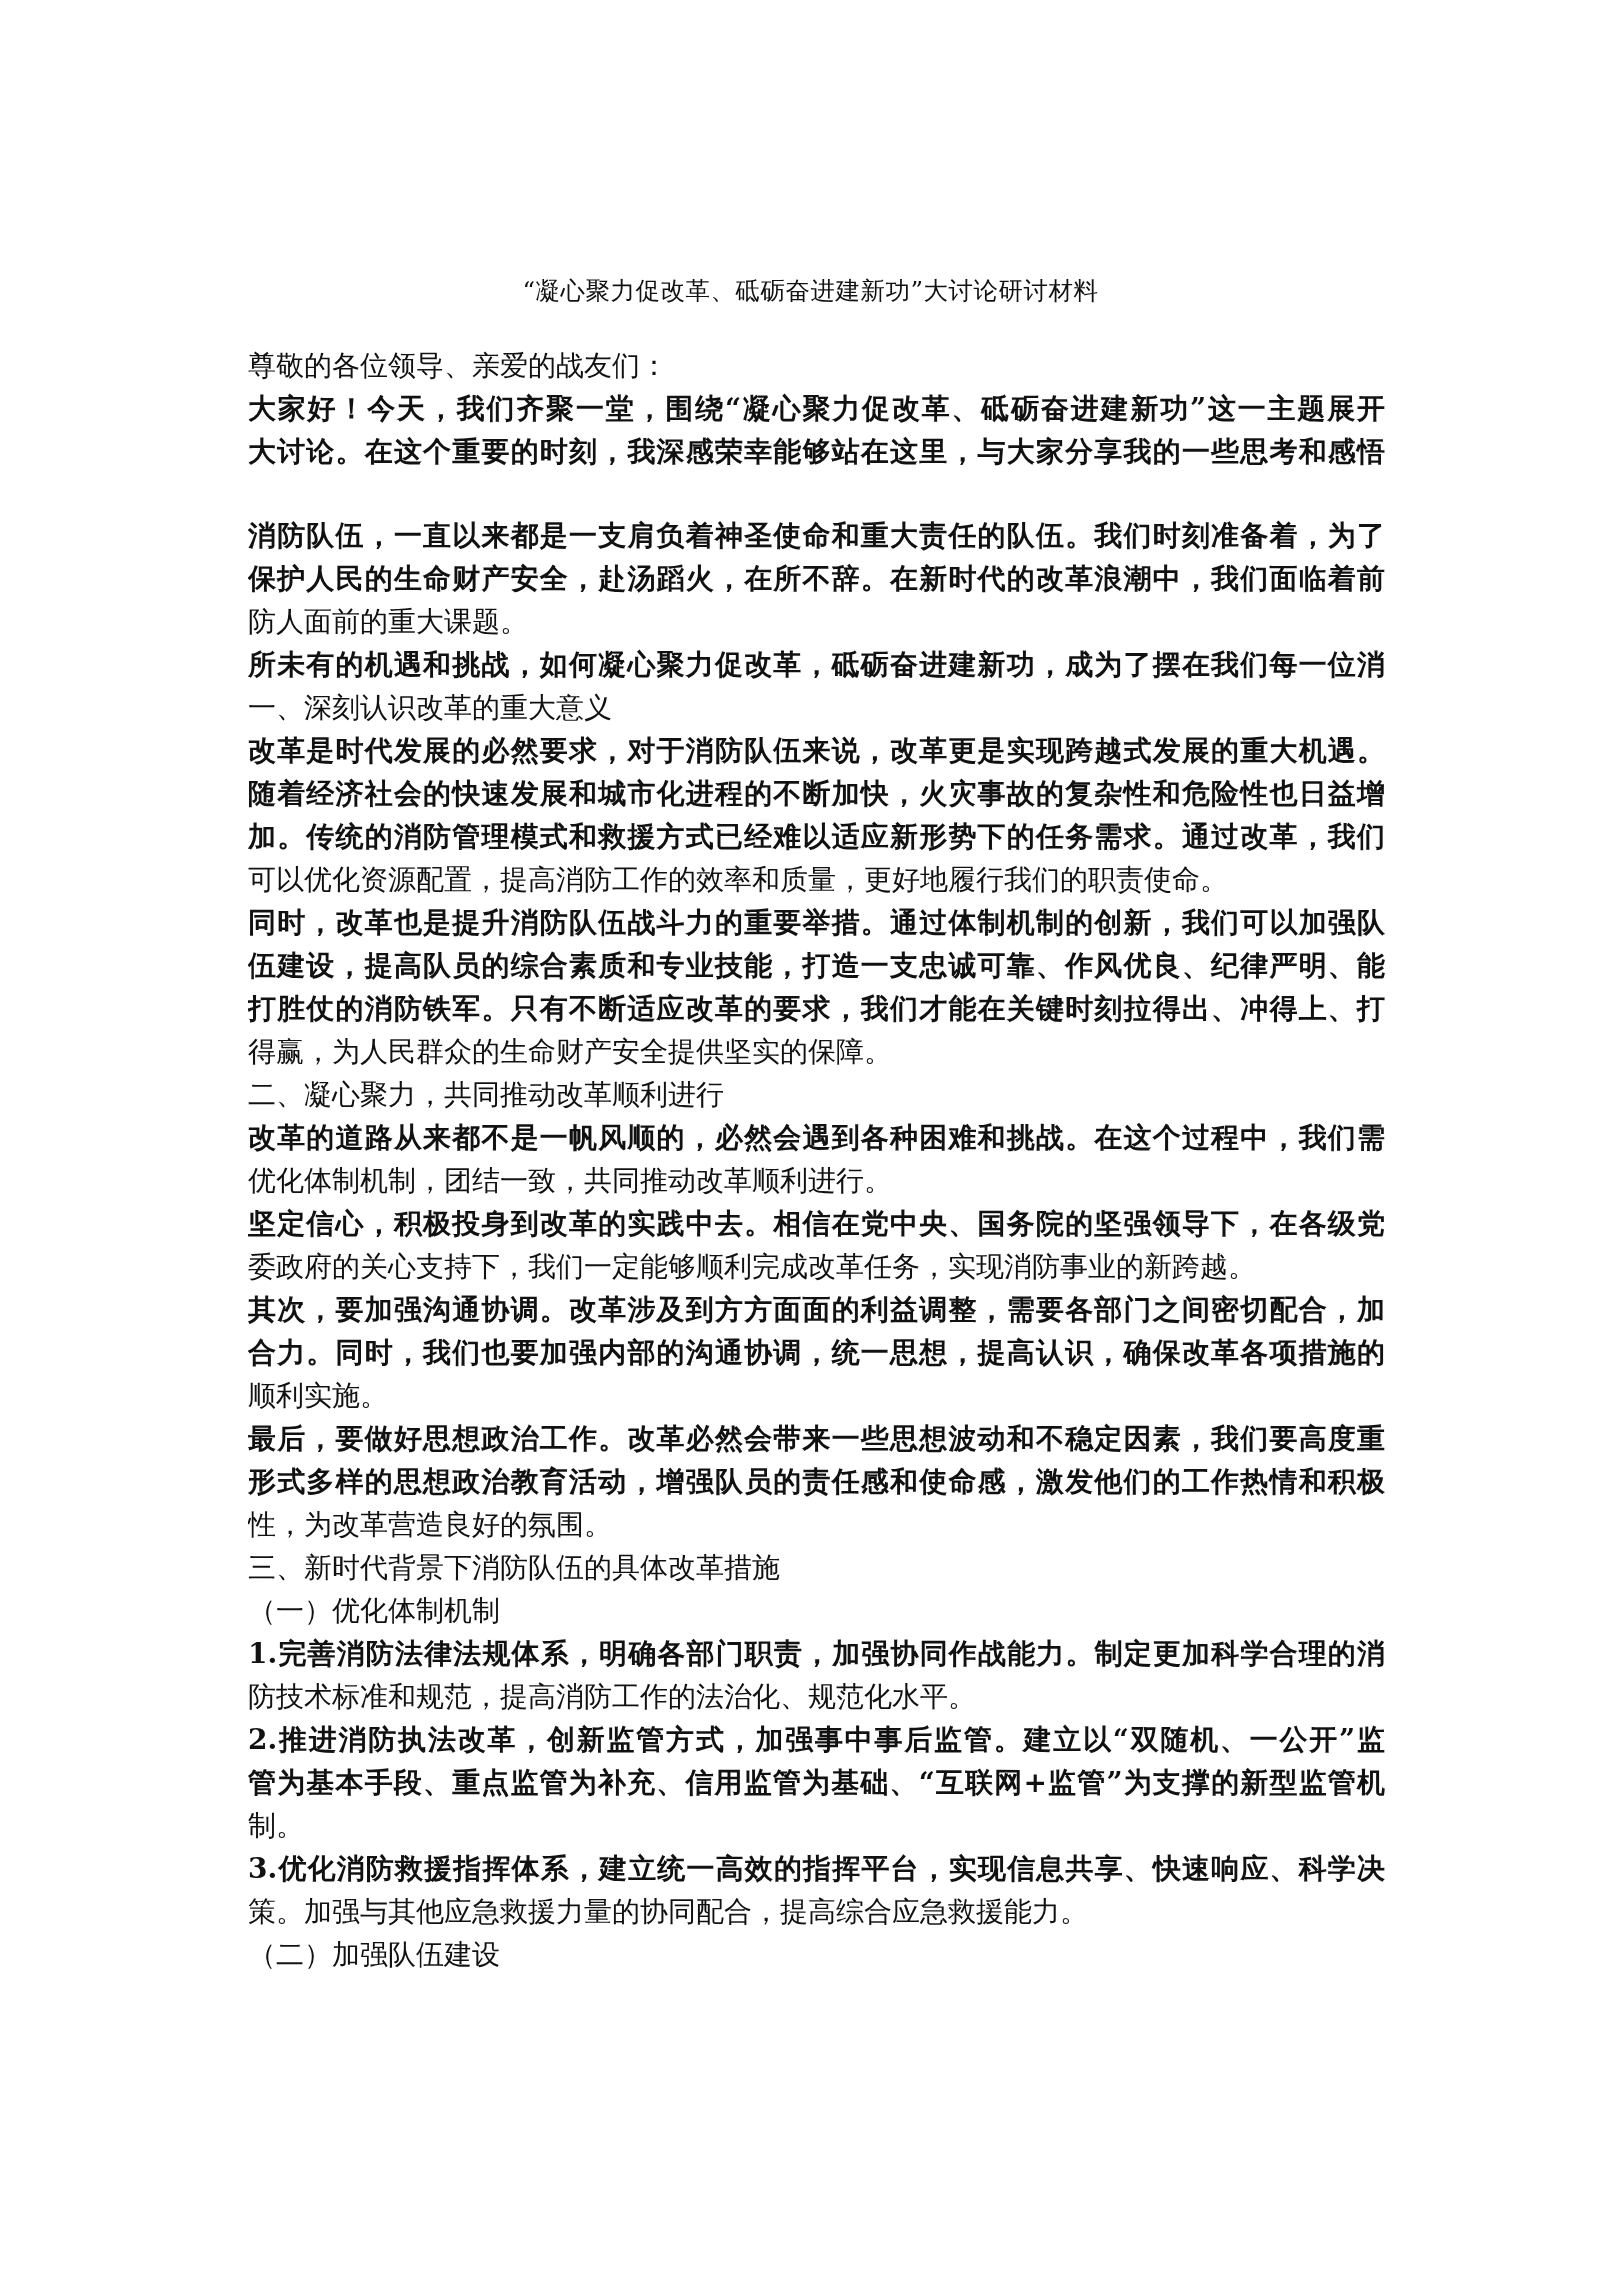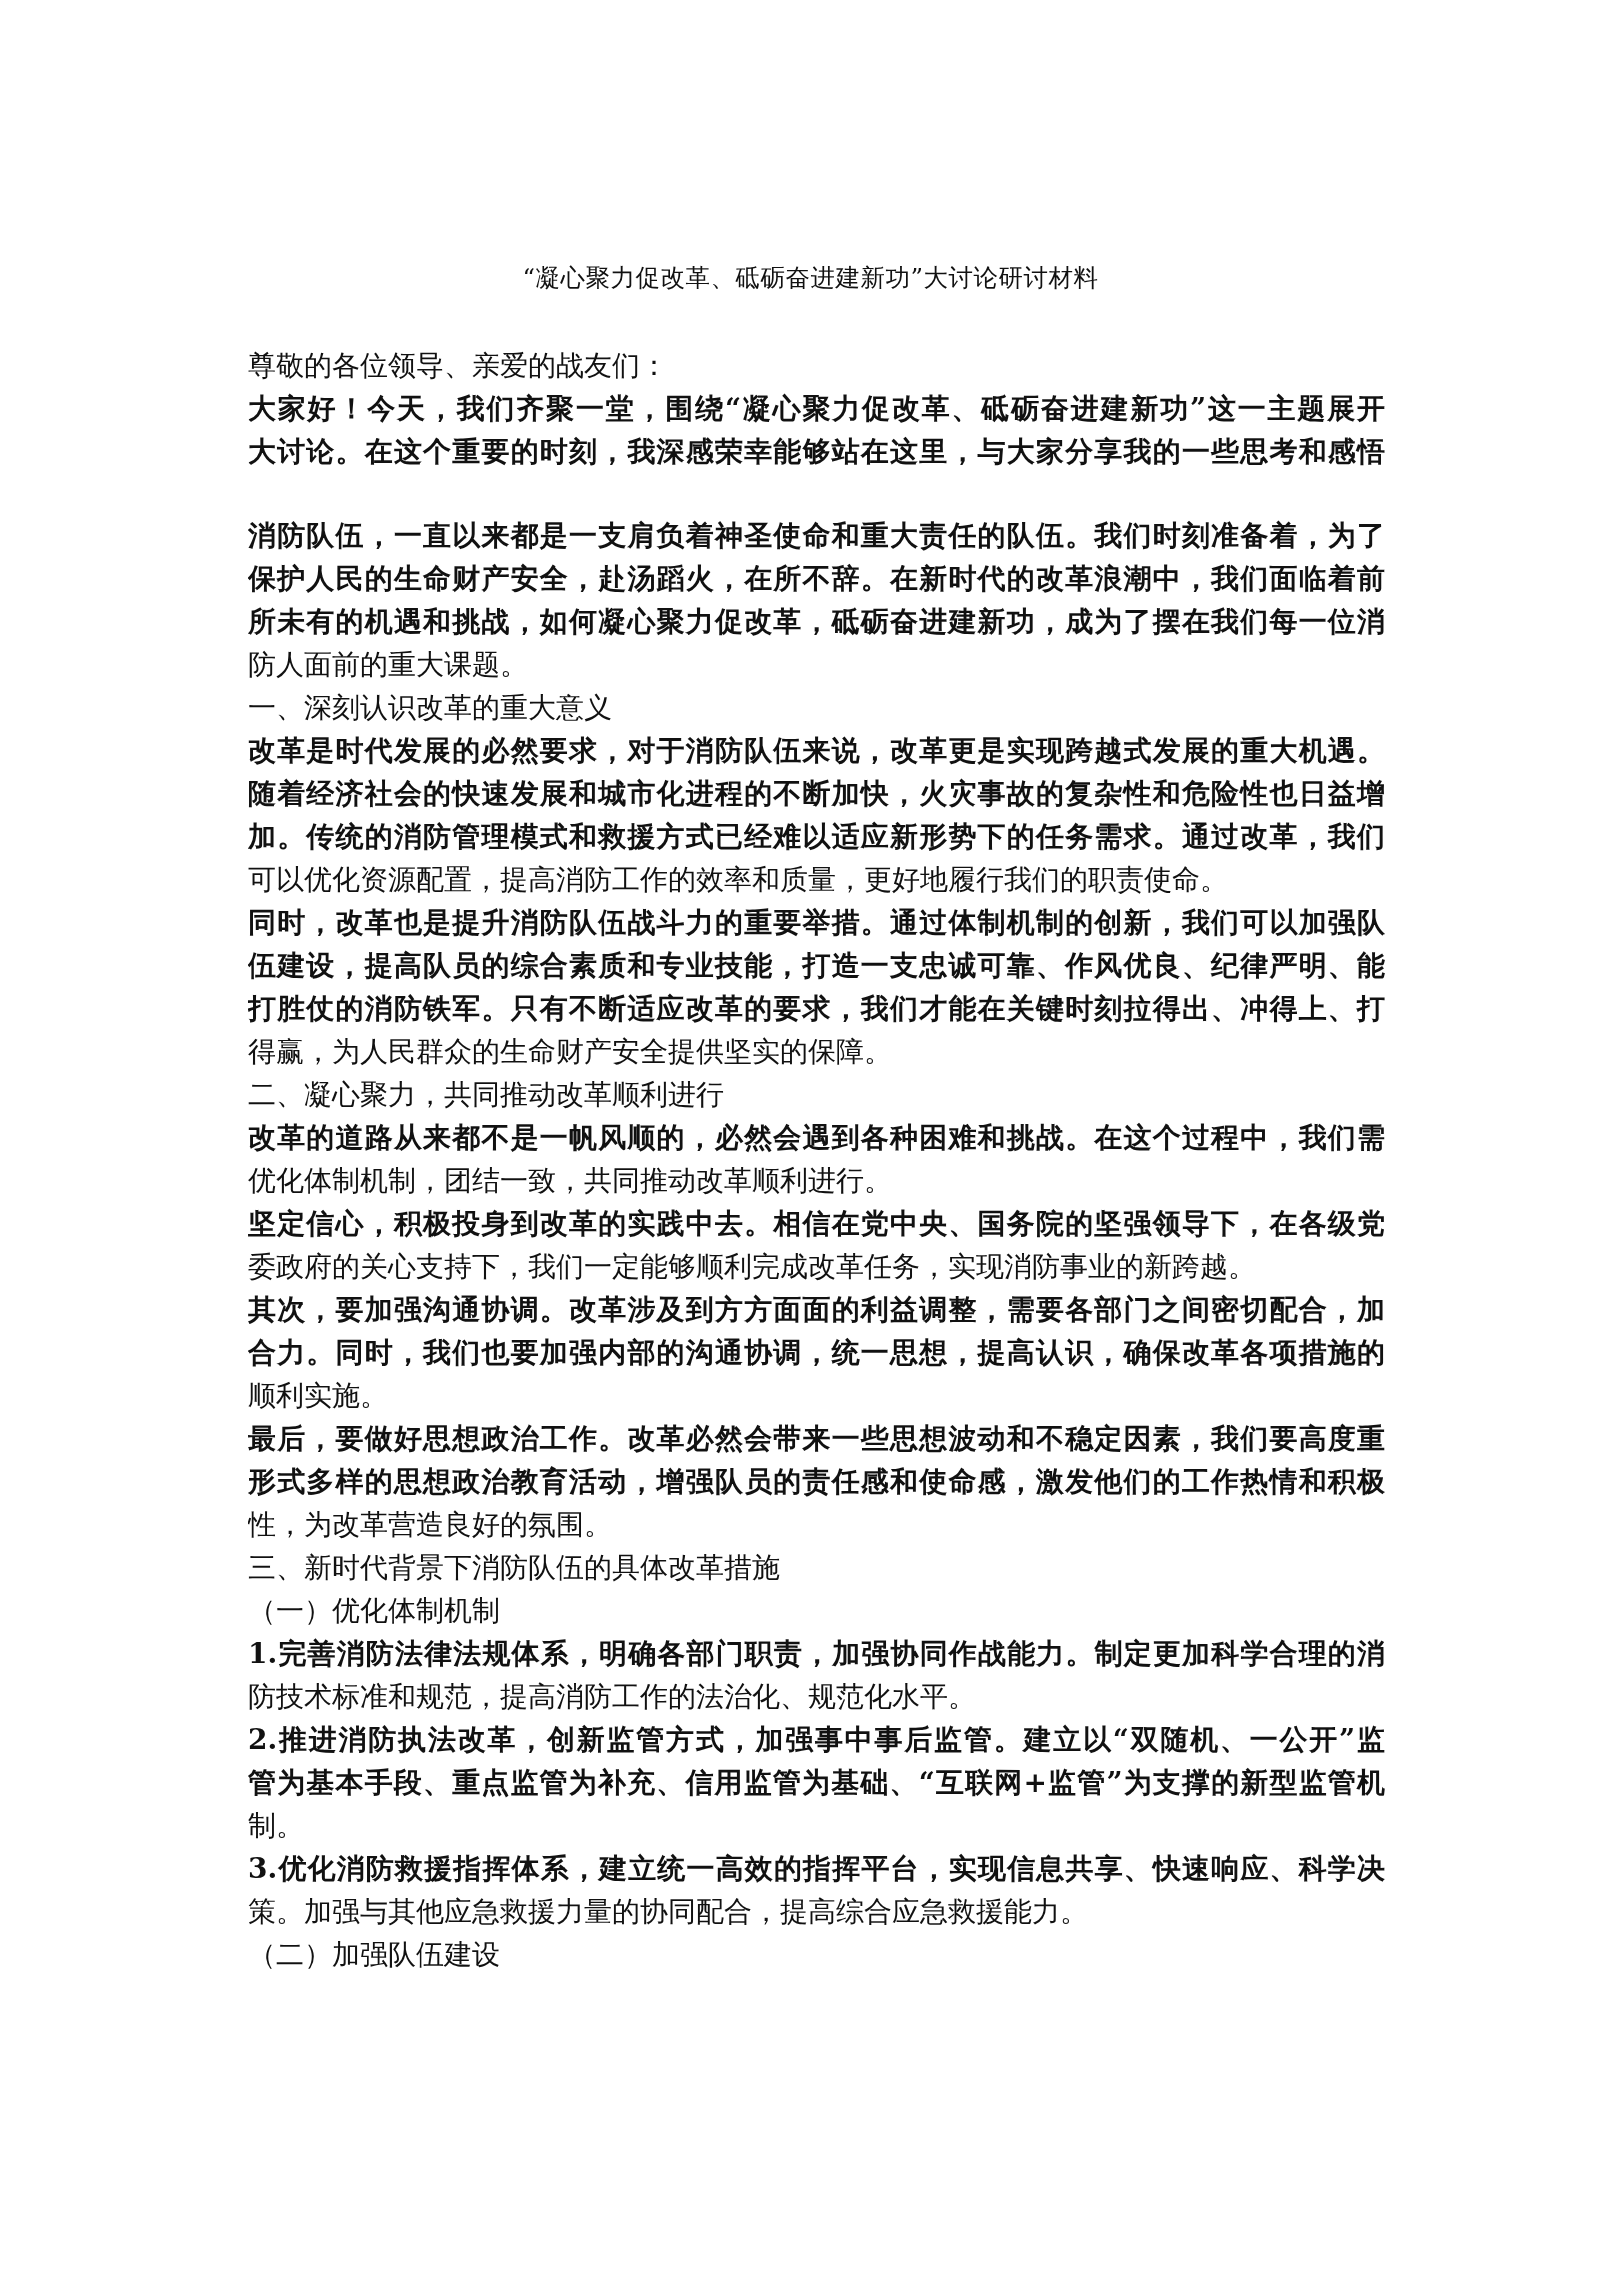--- a/index.html
+++ b/index.html
@@ -1,19 +1,19 @@
 <!DOCTYPE html>
 <html><head>
 <meta charset="utf-8">
 <style>
   html, body { margin: 0; padding: 0; background: #ffffff; }
   body { width: 1621px; height: 2293px; position: relative; overflow: hidden;
          font-family: "DejaVu Serif", "Liberation Serif", serif; color: #111111; }
   .page { position: absolute; left: 0; top: 0; width: 1621px; height: 2293px; background: #ffffff; }
-  .title { position: absolute; left: 0; width: 1621px; top: 261px; text-align: center;
+  .title { position: absolute; left: 0; width: 1621px; top: 274px; text-align: center;
            font-size: 24.5px; line-height: 33px; white-space: nowrap; letter-spacing: 0.5px; }
   .body { position: absolute; left: 248px; top: 344px; width: 1137px; }
   .line { display: block; height: 43px; line-height: 43px; font-size: 28px;
           white-space: nowrap; overflow: hidden; }
   .line.justify { text-align: justify; text-align-last: justify; font-weight: bold; }
   .gap { display: block; height: 41px; }
 </style>
 </head>
 <body>
 
@@ -21,22 +21,22 @@
   <div class="title">“凝心聚力促改革、砥砺奋进建新功”大讨论研讨材料</div>
 
   <div class="body">
     <span class="line">尊敬的各位领导、亲爱的战友们：</span>
     <span class="line justify">大家好！今天，我们齐聚一堂，围绕“凝心聚力促改革、砥砺奋进建新功”这一主题展开</span>
     <span class="line justify">大讨论。在这个重要的时刻，我深感荣幸能够站在这里，与大家分享我的一些思考和感悟</span>
     <span class="gap"></span>
 
     <span class="line justify">消防队伍，一直以来都是一支肩负着神圣使命和重大责任的队伍。我们时刻准备着，为了</span>
     <span class="line justify">保护人民的生命财产安全，赴汤蹈火，在所不辞。在新时代的改革浪潮中，我们面临着前</span>
+    <span class="line">防人面前的重大课题。</span>
     <span class="line justify">所未有的机遇和挑战，如何凝心聚力促改革，砥砺奋进建新功，成为了摆在我们每一位消</span>
-    <span class="line">防人面前的重大课题。</span>
     <span class="line">一、深刻认识改革的重大意义</span>
     <span class="line justify">改革是时代发展的必然要求，对于消防队伍来说，改革更是实现跨越式发展的重大机遇。</span>
     <span class="line justify">随着经济社会的快速发展和城市化进程的不断加快，火灾事故的复杂性和危险性也日益增</span>
     <span class="line justify">加。传统的消防管理模式和救援方式已经难以适应新形势下的任务需求。通过改革，我们</span>
     <span class="line">可以优化资源配置，提高消防工作的效率和质量，更好地履行我们的职责使命。</span>
     <span class="line justify">同时，改革也是提升消防队伍战斗力的重要举措。通过体制机制的创新，我们可以加强队</span>
     <span class="line justify">伍建设，提高队员的综合素质和专业技能，打造一支忠诚可靠、作风优良、纪律严明、能</span>
     <span class="line justify">打胜仗的消防铁军。只有不断适应改革的要求，我们才能在关键时刻拉得出、冲得上、打</span>
     <span class="line">得赢，为人民群众的生命财产安全提供坚实的保障。</span>
     <span class="line">二、凝心聚力，共同推动改革顺利进行</span>

